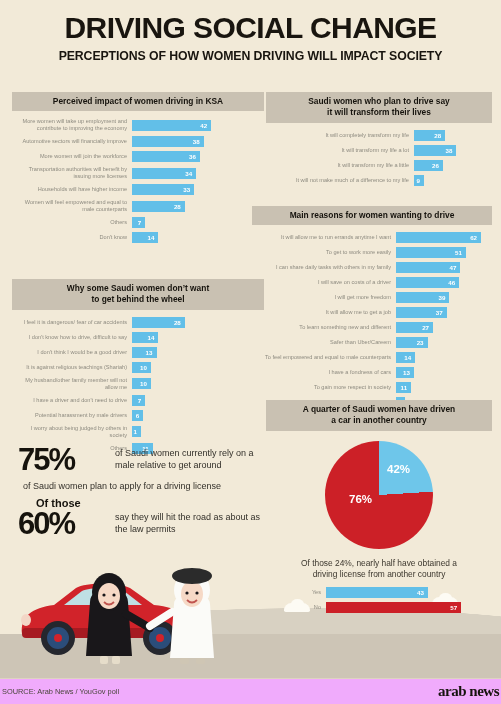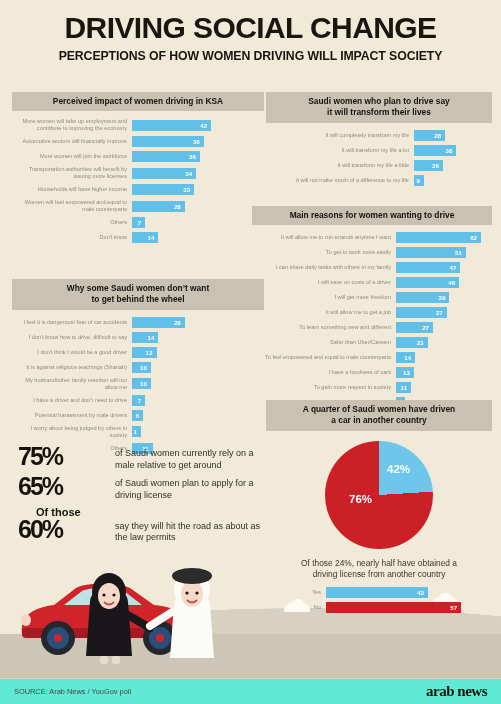--- a/index.html
+++ b/index.html
@@ -57,21 +57,21 @@
 
   .left-col .row-label { flex-basis: 120px; }
   .left-col2 .row-label { flex-basis: 120px; }
   .right-col .row-label { flex-basis: 148px; }
   .right-col2 .row-label { flex-basis: 144px; }
 
   
   .stats { position: absolute; left: 18px; top: 445px; width: 250px; }
   .stat { display: flex; align-items: flex-start; margin-bottom: 4px; }
   .stat-num {
-    font-size: 25px; font-weight: 800; color: #16130d;
+    font-size: 31px; font-weight: 800; color: #16130d;
     letter-spacing: -2px; line-height: 0.95; flex: 0 0 92px;
   }
   .stat-text {
     font-size: 9px; color: #33302a; line-height: 1.3;
     padding-top: 3px; padding-left: 5px;
   }
   .of-those { font-size: 11px; font-weight: 800; color: #16130d; margin-left: 18px; margin-top: 3px;}
 
   
   .pie-area { position: absolute; left: 266px; top: 400px; width: 226px; text-align: center; }
@@ -102,23 +102,23 @@
   .cloud:before { content:""; position:absolute; left:7px; top:-4px; width:13px; height:10px; background:#fdfbf4; border-radius:50%; }
   .cloud.c1 { left: 284px; top: 603px; }
   .cloud.c2 { left: 432px; top: 597px; }
 
   .scene { position: absolute; left: 14px; top: 556px; width: 250px; height: 116px; }
   svg.illus { display: block; }
 
   
   .footer {
     position: absolute; left: 0; bottom: 0; width: 501px; height: 26px;
-    background: #5eead4; border-top: 1px solid #ddd4c0;
+    background: #f0abfc; border-top: 1px solid #ddd4c0;
     display: flex; align-items: center; justify-content: space-between;
-    padding: 0 14px;
+    padding: 0 2px;
   }
   .source { font-size: 7.4px; color: #4a463c; }
   .logo { font-family: "Liberation Serif", serif; font-size: 15px; font-weight: 700; color: #16130d; letter-spacing: -0.5px; }
 </style>
 </head>
 <body>
 
 <div class="page">
 
   <div class="header">
@@ -347,21 +347,20 @@
         </div>
       </div>
   </div>
 
   <div class="stats">
       <div class="stat">
         <div class="stat-num">75%</div>
         <div class="stat-text">of Saudi women currently rely on a male relative to get around</div>
       </div>
       <div class="stat">
-        <div class="stat-num">65%</div>
         <div class="stat-text">of Saudi women plan to apply for a driving license</div>
       </div>
       <div class="of-those">Of those</div>
       <div class="stat">
         <div class="stat-num">60%</div>
         <div class="stat-text">say they will hit the road as about as the law permits</div>
       </div>
     </div>
 
   <div class="dune"></div>

